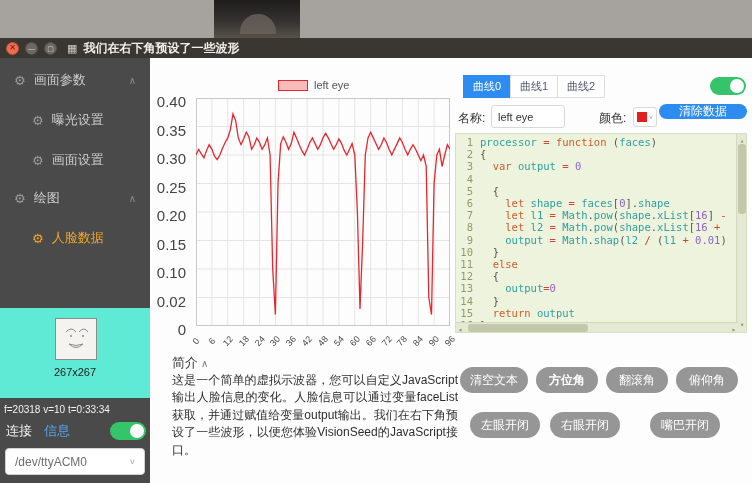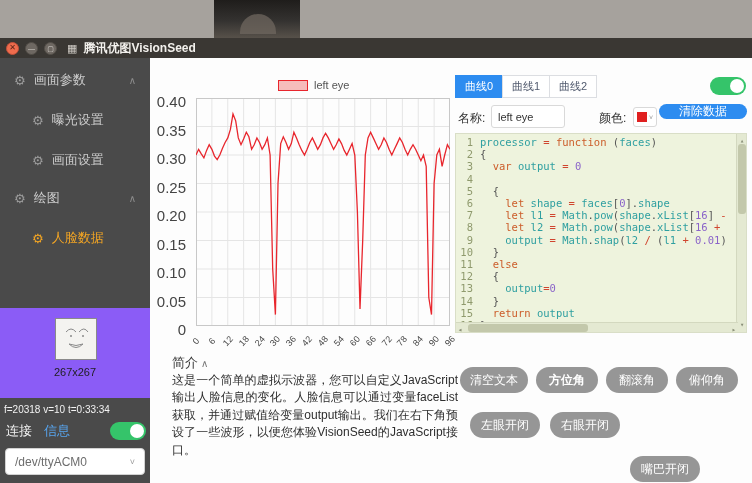--- a/index.html
+++ b/index.html
@@ -28,21 +28,21 @@
   .sidebar { position:absolute; left:0; top:58px; width:150px; height:425px; background:#4a4a4a; }
   .side-item { position:absolute; left:0; width:150px; height:28px; display:flex; align-items:center; gap:8px;
                color:#cccccc; font-size:13px; cursor:pointer; }
   .side-item .gicon { font-size:13px; color:#9c9c9c; }
   .lvl1 { padding-left:14px; }
   .lvl2 { padding-left:32px; }
   .side-item .chev { margin-left:auto; margin-right:14px; color:#8d8d8d; font-size:10px; }
   .side-item.active { color:#f5a623; }
   .side-item.active .gicon { color:#f5a623; }
 
-  .preview { position:absolute; left:0; top:250px; width:150px; height:90px; background:#8b5cf6;padding-left:37px; }
+  .preview { position:absolute; left:0; top:250px; width:150px; height:90px; background:#5eead4;padding-left:37px; }
   .thumb { position:absolute; left:55px; top:10px; width:42px; height:42px; background:#f4f3f0;
            border:1px solid #8a8a8a; }
   .preview-res { position:absolute; left:0; top:58px; width:150px; text-align:center;
                  font-size:11px; color:#1e1e1e; }
   .stats { position:absolute; left:4px; top:346px; color:#f2f2f2; font-size:10px; white-space:nowrap; }
 
   .connect-row { position:absolute; left:6px; top:362px; width:140px; height:22px; display:flex;
                  align-items:center; gap:12px; }
   .connect-label { color:#f0f0f0; font-size:13px; }
   .info-link { color:#58a6f0; font-size:13px; cursor:pointer; }
@@ -73,21 +73,21 @@
   .intro-title { position:absolute; left:22px; top:296px; font-size:13px; color:#333; }
   .intro-title .chev { font-size:10px; color:#777; margin-left:3px; }
   .intro-text { position:absolute; left:22px; top:314px; width:286px; font-size:12px; color:#2e2e2e;
                 line-height:1.45; text-align:justify; }
 
   
   .tabs { position:absolute; left:305px; top:17px; display:flex; }
   .tab { width:48px; height:23px; display:flex; align-items:center; justify-content:center; font-size:11px;
          background:#fff; border:1px solid #dcdee2; color:#515a6e; cursor:pointer; margin-left:-1px; }
   .tab:first-child { margin-left:0; }
-  .tab.active { background:#2d8cf0; border-color:#2d8cf0; color:#fff; }
+  .tab.active { background:#2d8cf0; border-color:#2d8cf0; color:#fff;margin-left:8px; }
   .panel-toggle { position:absolute; left:560px; top:19px; }
 
   .lbl-name { position:absolute; left:308px; top:52px; font-size:12px; color:#333; }
   .name-input { position:absolute; left:341px; top:47px; width:74px; height:23px; border:1px solid #d9d9d9;
                 border-radius:3px; font-size:11px; color:#333; padding:0 6px; background:#fff; }
   .lbl-color { position:absolute; left:449px; top:52px; font-size:12px; color:#333; }
   .color-swatch { position:absolute; left:483px; top:49px; width:24px; height:20px; background:#fff;
                   border:1px solid #d9d9d9; border-radius:3px; display:flex; align-items:center;
                   justify-content:center; gap:2px; cursor:pointer; }
   .color-swatch .cs-inner { width:10px; height:10px; background:#e02020; }
@@ -129,21 +129,21 @@
 
   <div class="top-strip">
     <div class="cam-thumb"></div>
   </div>
 
   <div class="titlebar">
     <span class="tb-btn tb-close">✕</span>
     <span class="tb-btn tb-min">—</span>
     <span class="tb-btn tb-max">▢</span>
     <span class="tb-appicon">▦</span>
-    <span class="tb-title">腾讯优图VisionSeed</span>
+    <span class="tb-title">我们在右下角预设了一些波形</span>
   </div>
 
   <div class="sidebar">
     <div class="side-item lvl1" style="top:8px">
       <span class="gicon">⚙</span>
       <span>画面参数</span>
       <span class="chev">∧</span>
     </div>
     <div class="side-item lvl2" style="top:48px">
       <span class="gicon">⚙</span>
@@ -189,21 +189,21 @@
   </div>
 
   <div class="main">
 
     <div class="legend">
       <span class="legend-swatch" style="border-color: rgb(232, 38, 45);"></span>
       <span class="legend-label">left eye</span>
     </div>
     <div class="ylabels">
         <span class="ylab" style="top:223px">0</span>
-        <span class="ylab" style="top:195px">0.05</span>
+        <span class="ylab" style="top:195px">0.02</span>
         <span class="ylab" style="top:166px">0.10</span>
         <span class="ylab" style="top:138px">0.15</span>
         <span class="ylab" style="top:109px">0.20</span>
         <span class="ylab" style="top:81px">0.25</span>
         <span class="ylab" style="top:52px">0.30</span>
         <span class="ylab" style="top:24px">0.35</span>
         <span class="ylab" style="top:-5px">0.40</span>
       </div>
     <div class="chart-plot">
       <svg viewBox="0 0 254 228" preserveAspectRatio="none">
@@ -308,16 +308,16 @@
         <span class="hs-right">▸</span>
       </div>
     </div>
 
     <button class="pbtn" style="left:310px; top:309px; width:68px;">清空文本</button>
     <button class="pbtn" style="left:386px; top:309px; width:62px;font-weight:bold;">方位角</button>
     <button class="pbtn" style="left:456px; top:309px; width:62px;">翻滚角</button>
     <button class="pbtn" style="left:320px; top:354px; width:70px;">左眼开闭</button>
     <button class="pbtn" style="left:526px; top:309px; width:62px;">俯仰角</button>
     <button class="pbtn" style="left:400px; top:354px; width:70px;">右眼开闭</button>
-    <button class="pbtn" style="left:480px; top:354px; width:70px;margin-top:44px;">嘴巴开闭</button>
+    <button class="pbtn" style="left:500px; top:354px; width:70px;">嘴巴开闭</button>
   </div>
 
 </div>
 
 </body></html>

